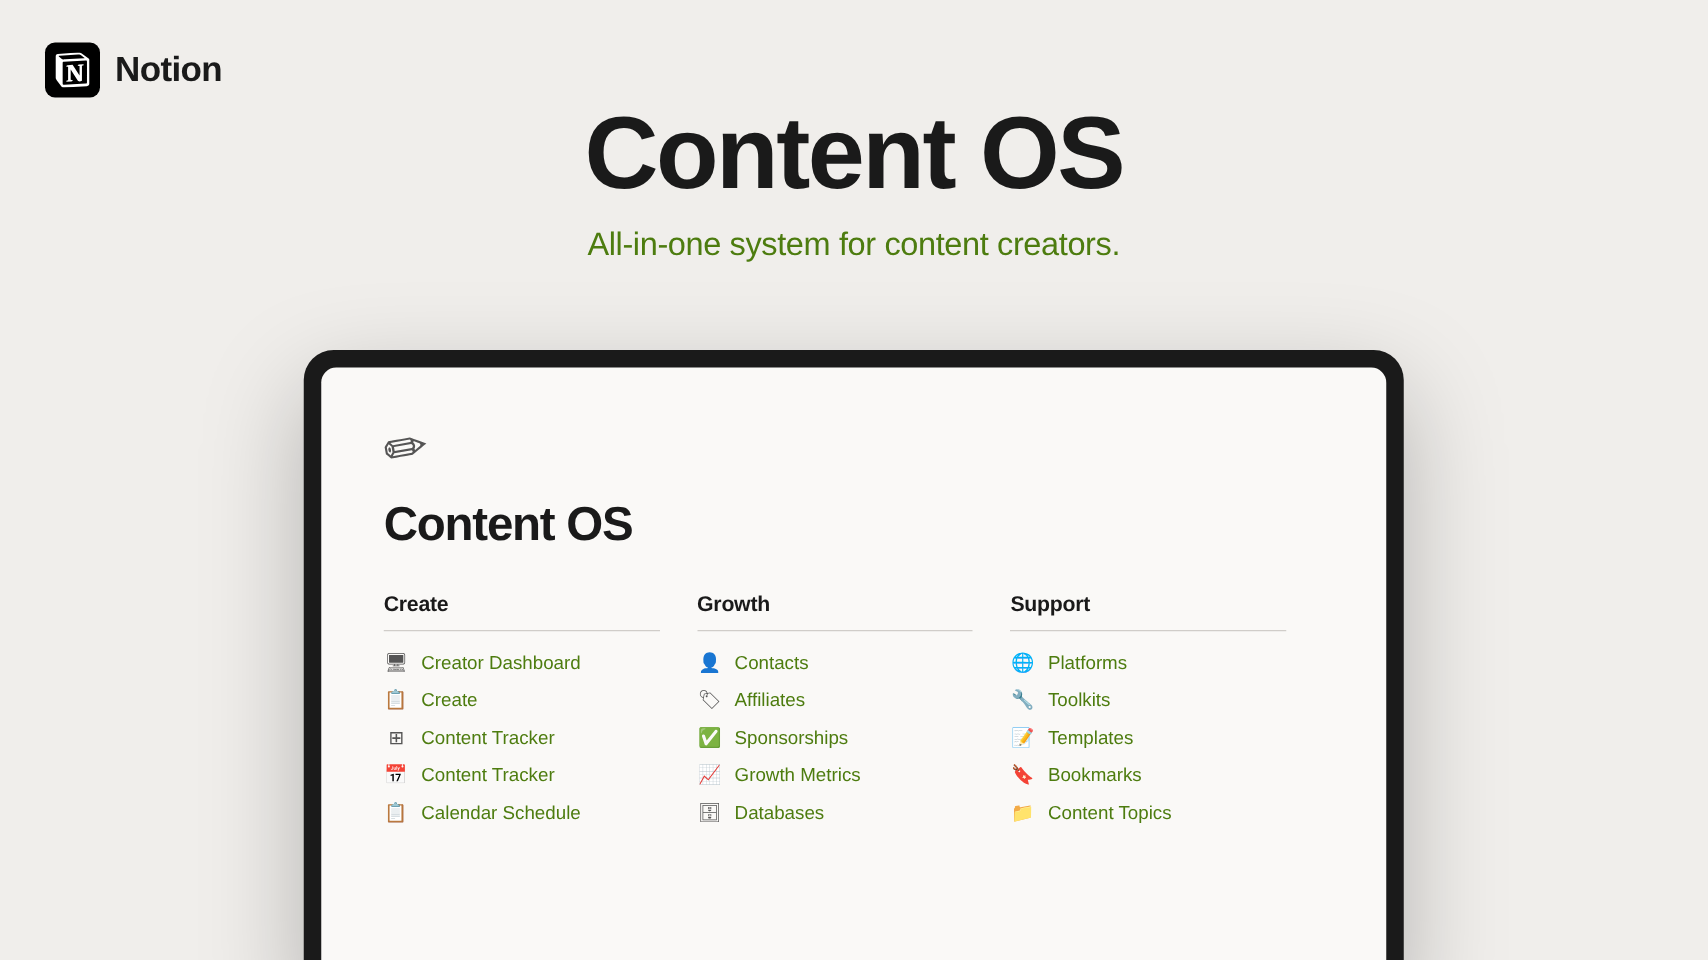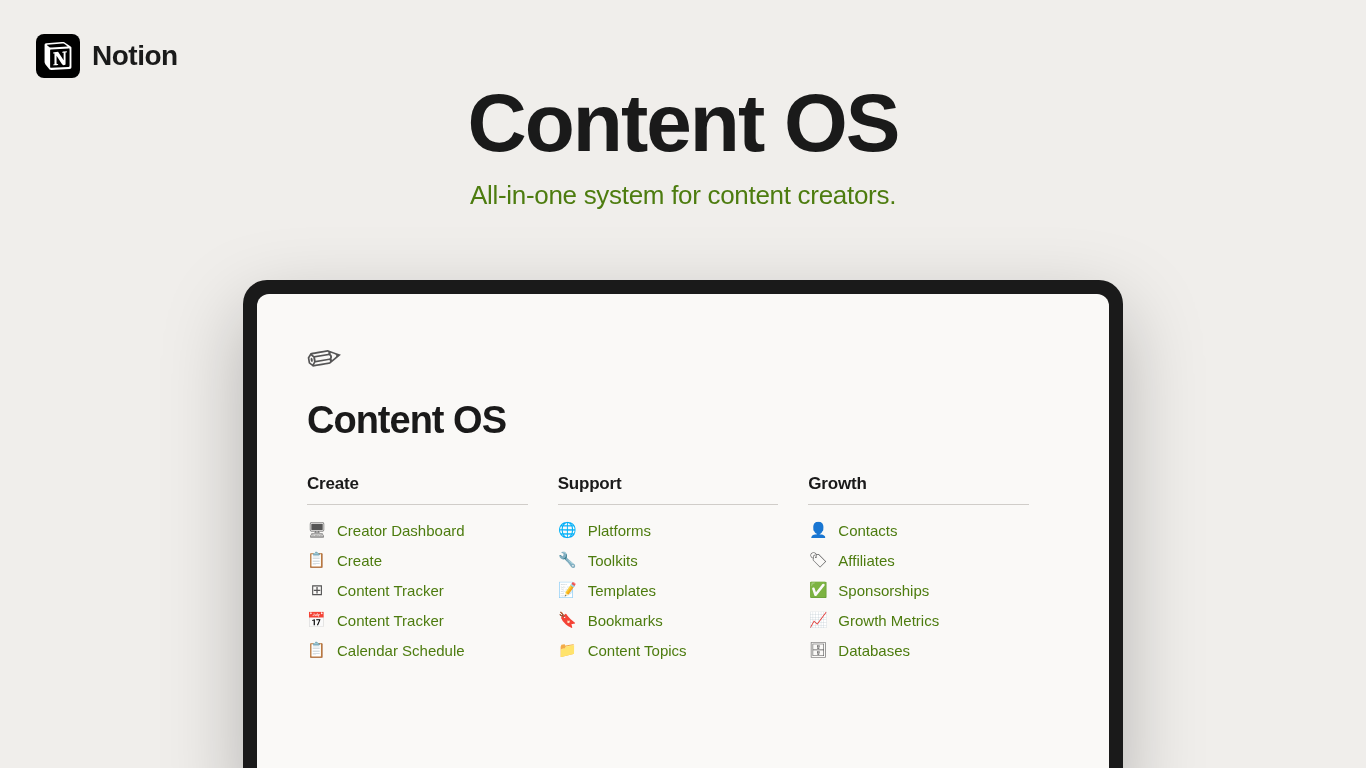--- a/index.html
+++ b/index.html
@@ -213,20 +213,45 @@
             <span class="menu-icon">📅</span>
             <span class="menu-label">Content Tracker</span>
           </div>
           <div class="menu-item">
             <span class="menu-icon">📋</span>
             <span class="menu-label">Calendar Schedule</span>
           </div>
         </div>
 
         <div class="column">
+          <div class="column-header">Growth</div>
+          <div class="column-divider"></div>
+          <div class="menu-item">
+            <span class="menu-icon">👤</span>
+            <span class="menu-label">Contacts</span>
+          </div>
+          <div class="menu-item">
+            <span class="menu-icon">🏷</span>
+            <span class="menu-label">Affiliates</span>
+          </div>
+          <div class="menu-item">
+            <span class="menu-icon">✅</span>
+            <span class="menu-label">Sponsorships</span>
+          </div>
+          <div class="menu-item">
+            <span class="menu-icon">📈</span>
+            <span class="menu-label">Growth Metrics</span>
+          </div>
+          <div class="menu-item">
+            <span class="menu-icon">🗄</span>
+            <span class="menu-label">Databases</span>
+          </div>
+        </div>
+
+        <div class="column">
           <div class="column-header">Support</div>
           <div class="column-divider"></div>
           <div class="menu-item">
             <span class="menu-icon">🌐</span>
             <span class="menu-label">Platforms</span>
           </div>
           <div class="menu-item">
             <span class="menu-icon">🔧</span>
             <span class="menu-label">Toolkits</span>
           </div>
@@ -234,44 +259,19 @@
             <span class="menu-icon">📝</span>
             <span class="menu-label">Templates</span>
           </div>
           <div class="menu-item">
             <span class="menu-icon">🔖</span>
             <span class="menu-label">Bookmarks</span>
           </div>
           <div class="menu-item">
             <span class="menu-icon">📁</span>
             <span class="menu-label">Content Topics</span>
-          </div>
-        </div>
-
-        <div class="column">
-          <div class="column-header">Growth</div>
-          <div class="column-divider"></div>
-          <div class="menu-item">
-            <span class="menu-icon">👤</span>
-            <span class="menu-label">Contacts</span>
-          </div>
-          <div class="menu-item">
-            <span class="menu-icon">🏷</span>
-            <span class="menu-label">Affiliates</span>
-          </div>
-          <div class="menu-item">
-            <span class="menu-icon">✅</span>
-            <span class="menu-label">Sponsorships</span>
-          </div>
-          <div class="menu-item">
-            <span class="menu-icon">📈</span>
-            <span class="menu-label">Growth Metrics</span>
-          </div>
-          <div class="menu-item">
-            <span class="menu-icon">🗄</span>
-            <span class="menu-label">Databases</span>
           </div>
         </div>
 
       </div>
     </div>
   </div>
 </div>
 
 </body></html>

